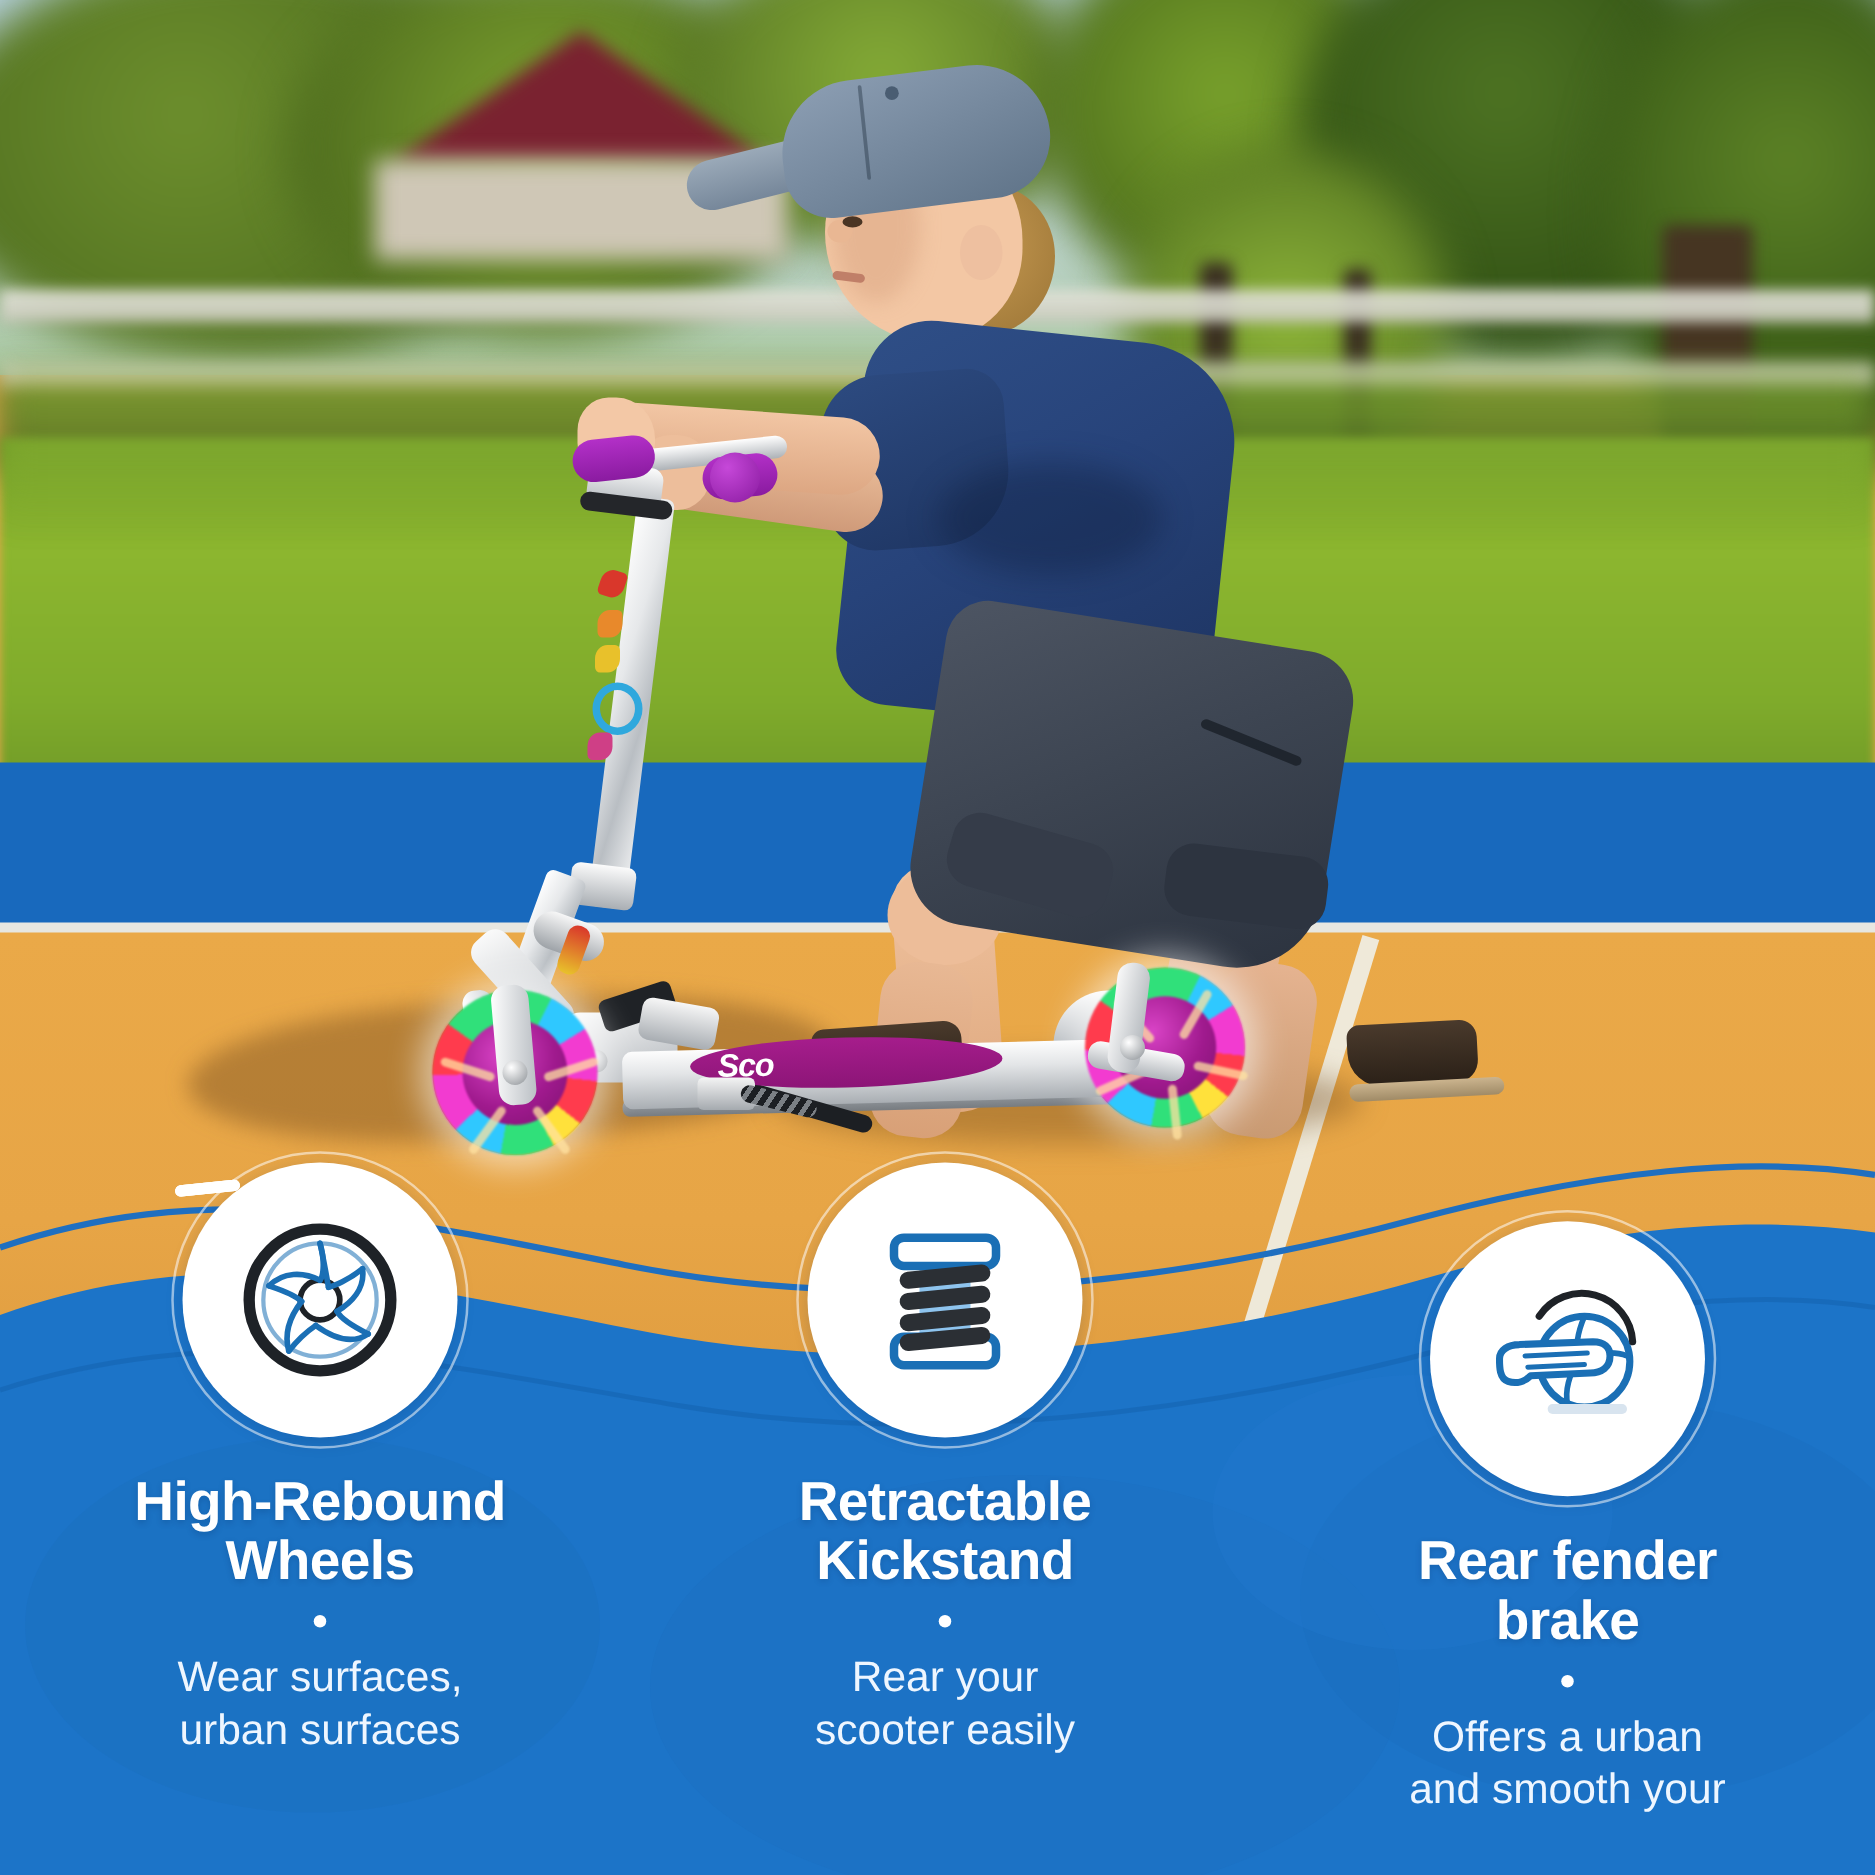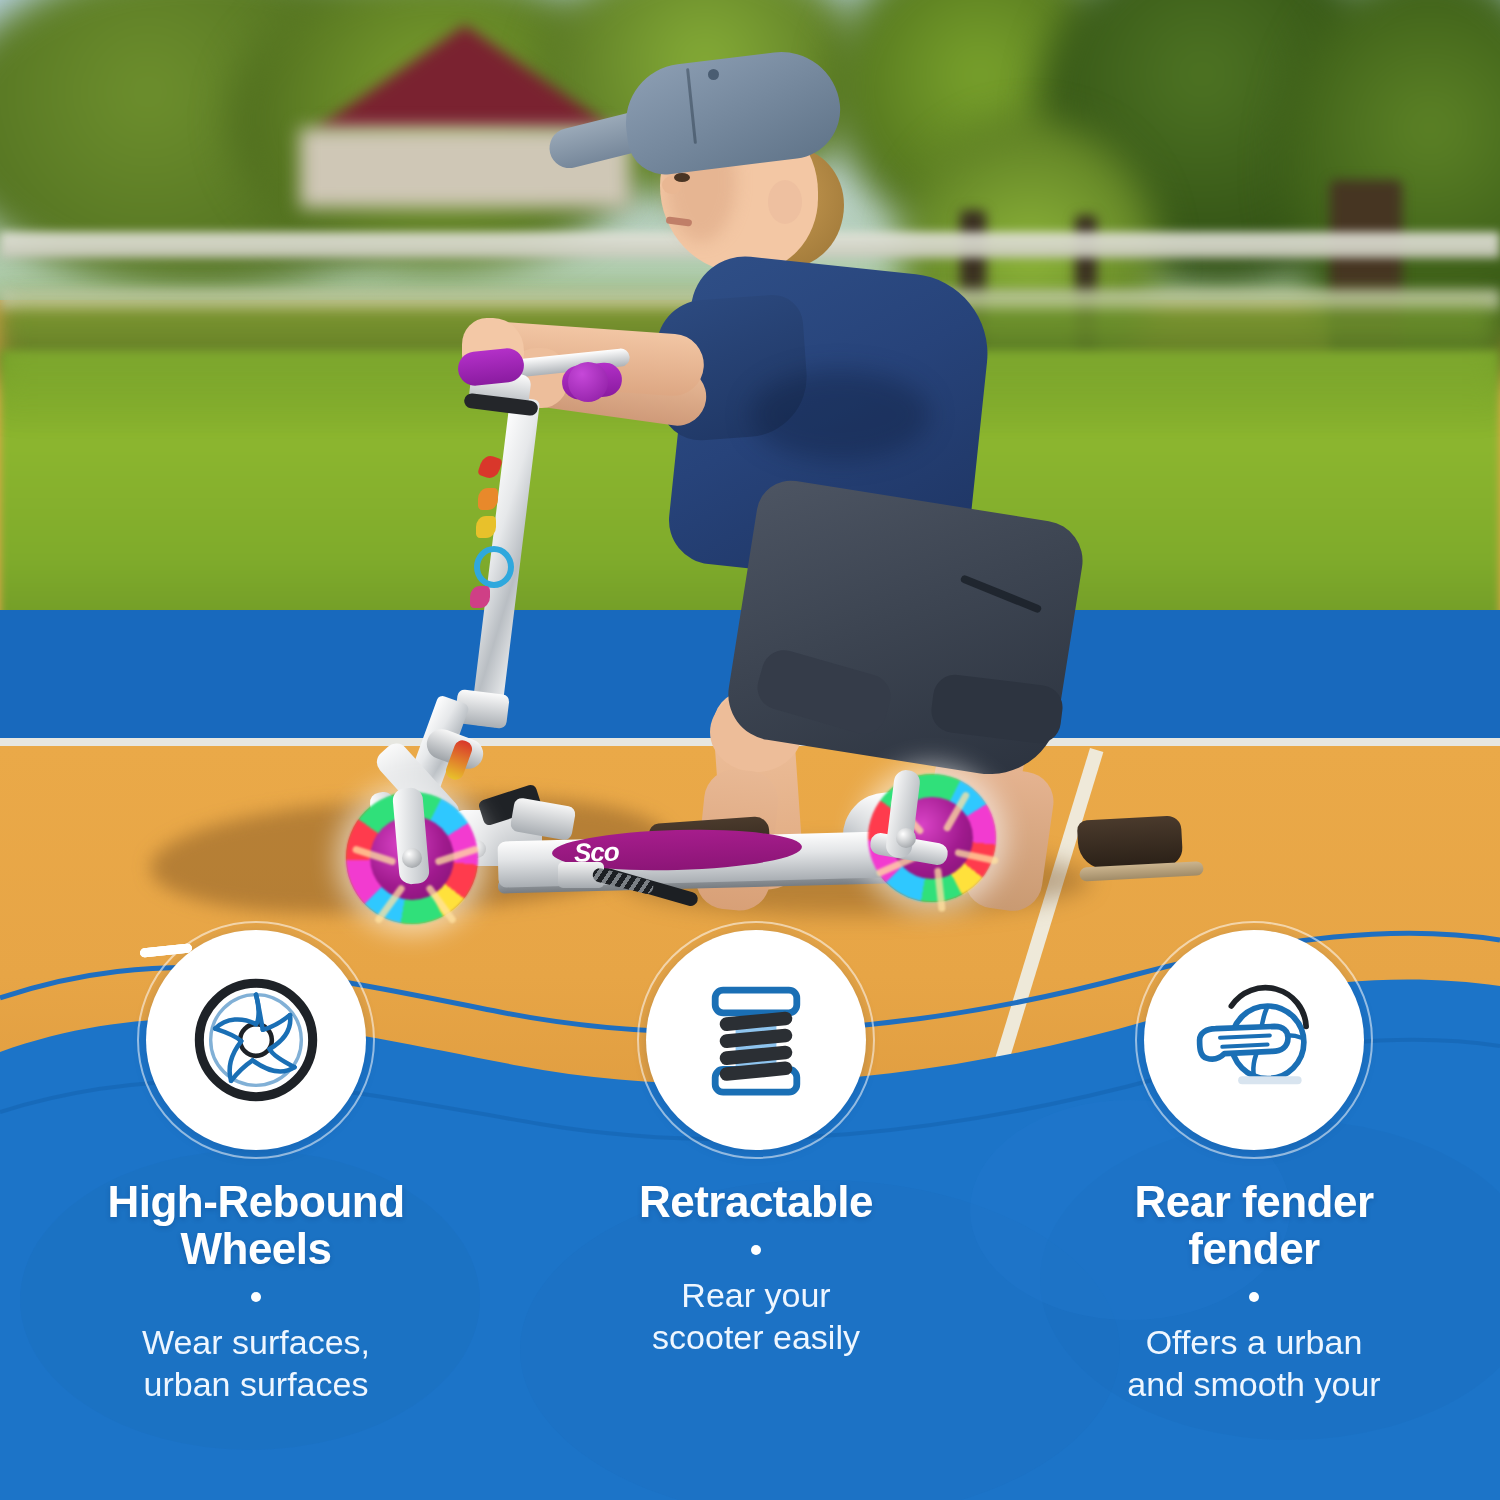--- a/index.html
+++ b/index.html
@@ -269,21 +269,21 @@
       text-align:center;letter-spacing:-.5px;text-shadow:0 2px 5px rgba(0,40,90,.22);
       font-family:"Liberation Sans",sans-serif;}
   .fdivider{margin-top:20px;display:flex;align-items:center;gap:9px;}
   .fdivider .bar{width:52px;height:9px;border-radius:5px;background:#fff;}
   .fdivider .dot{width:10px;height:10px;border-radius:50%;background:#fff;}
   .fdesc{margin-top:20px;color:#eef6ff;font-size:34px;line-height:1.22;text-align:center;
       font-family:"Liberation Sans",sans-serif;}
 
   .f1{padding-left:10px;}
   .f2{padding-left:8px;}
-  .f3{padding-left:6px;}
+  .f3{padding-left:6px;justify-content:center;}
 </style>
 </head>
 <body>
 
 <div id="stage">
 
   <div class="scene">
     <div class="sky"></div>
 
     <div class="tree t1"></div>
@@ -486,20 +486,21 @@
               <line x1="34" y1="46" x2="86" y2="41"></line>
               <line x1="34" y1="61" x2="86" y2="56"></line>
               <line x1="34" y1="76" x2="86" y2="71"></line>
               <line x1="34" y1="90" x2="86" y2="85"></line>
             </g>
           </svg>
         </div>
       </div>
       <div class="ftitle">
         <div>Retractable</div>
+        <div>Kickstand</div>
       </div>
       <div class="fdivider">
         <div class="bar"></div>
         <div class="dot"></div>
       </div>
       <div class="fdesc">
         <div>Rear your</div>
         <div>scooter easily</div>
       </div>
     </div>
@@ -522,21 +523,21 @@
             <g stroke="#1a6fb5" stroke-width="3.5" stroke-linecap="round">
               <line x1="30" y1="58" x2="74" y2="56"></line>
               <line x1="32" y1="66" x2="72" y2="64"></line>
             </g>
             <rect x="46" y="92" width="56" height="7" rx="3.5" fill="#d8e4ef"></rect>
           </svg>
         </div>
       </div>
       <div class="ftitle">
         <div>Rear fender</div>
-        <div>fender</div>
+        <div>brake</div>
       </div>
       <div class="fdivider">
         <div class="bar"></div>
         <div class="dot"></div>
       </div>
       <div class="fdesc">
         <div>Offers a urban</div>
         <div>and smooth your</div>
       </div>
     </div>

